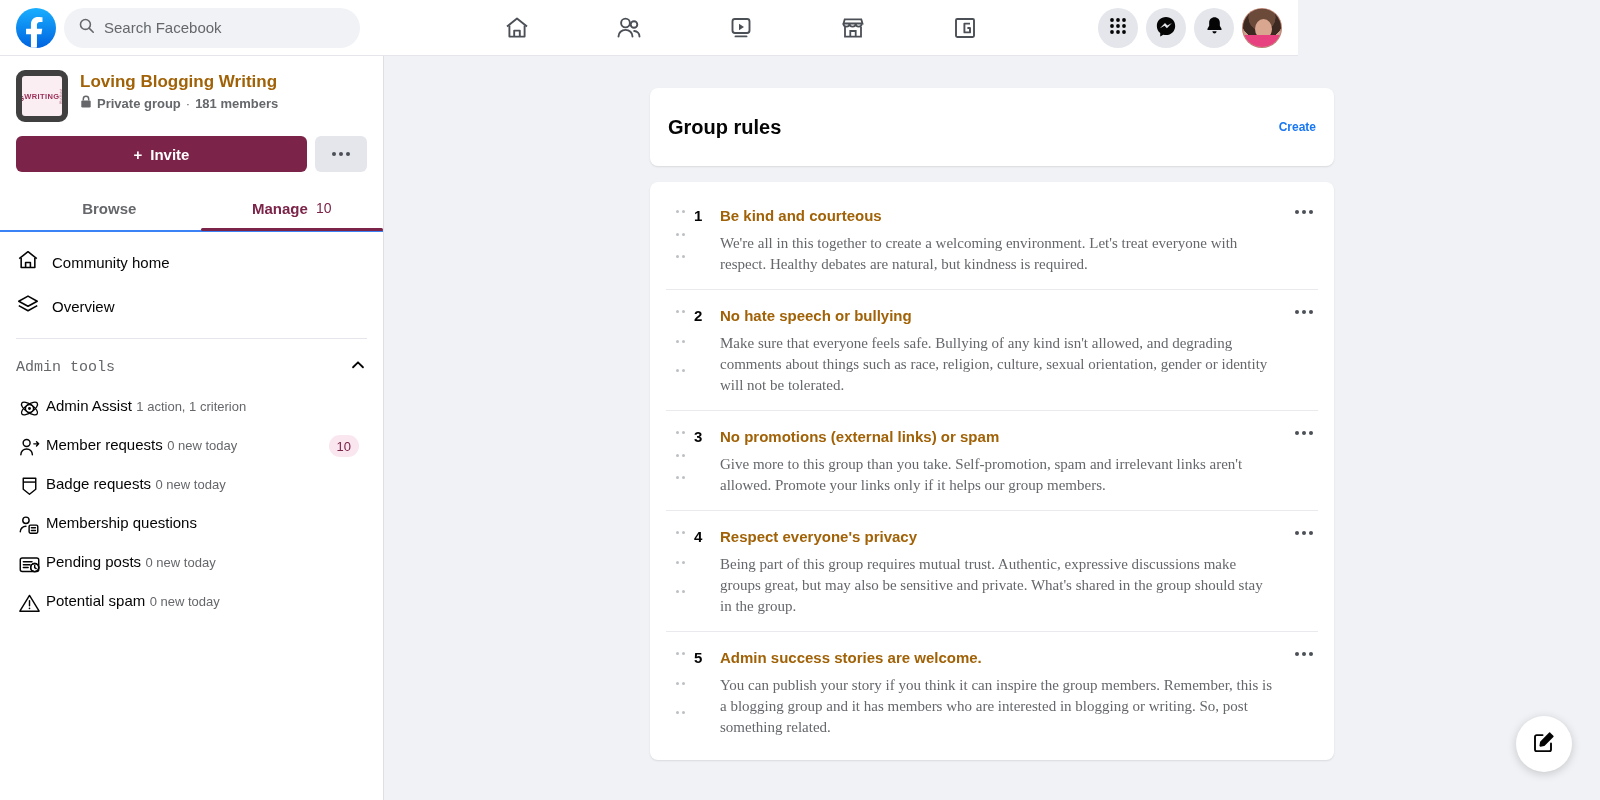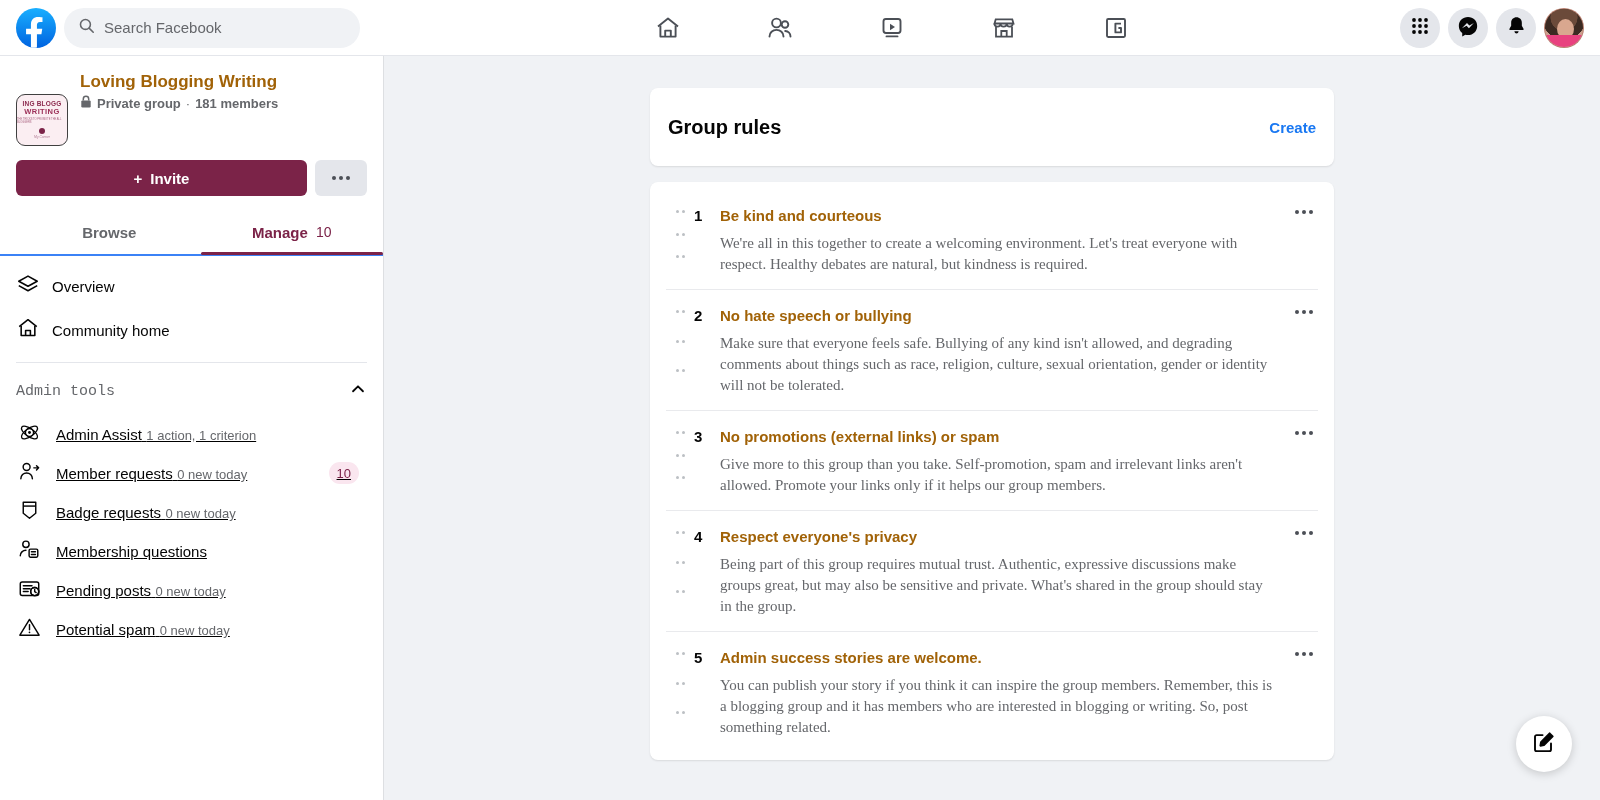--- a/index.html
+++ b/index.html
@@ -6,21 +6,21 @@
   html, body {
     width: 1600px; height: 800px;
     font-family: "Liberation Sans", sans-serif;
     background: #f0f2f5;
     overflow: hidden;
   }
 
   
   .topbar {
     position: absolute; top: 0; left: 0;
-    width: 1600px; height: 56px;
+    width: 1298px; height: 56px;
     background: #ffffff;
     display: flex; align-items: center;
     border-bottom: 1px solid #e4e6eb;
     z-index: 50;
   }
   .tb-left { display: flex; align-items: center; gap: 8px; padding-left: 16px; width: 384px; }
   .fb-logo {
     width: 40px; height: 40px; border-radius: 50%;
     background: linear-gradient(180deg,#19afff 0%,#0063e0 100%);
     display: flex; align-items: center; justify-content: center;
@@ -68,22 +68,22 @@
     position: absolute; top: 56px; left: 0;
     width: 384px; height: 744px;
     background: #ffffff;
     border-right: 1px solid #dddfe2;
     overflow: hidden;
   }
   .grp-head { padding: 14px 16px 0 16px; display: flex; gap: 12px; align-items: flex-start; }
   .grp-thumb {
     width: 52px; height: 52px; border-radius: 9px; flex-shrink: 0;
     background: #fbeef2; position: relative; overflow: hidden;
-    border: 1px solid #404040;
-    display: flex; flex-direction: column; align-items: center; justify-content: center; margin-top: 24px;
+    border: 6px solid #404040;
+    display: flex; align-items: center; justify-content: center;
   }
   .gt-l1 { font-size: 6.5px; font-weight: 700; color: #8c2a4e; letter-spacing:.2px; line-height:1; }
   .gt-l2 { font-size: 7.5px; font-weight: 700; color: #9c2f57; letter-spacing:.4px; line-height:1.2; }
   .gt-l3 { font-size: 2.6px; color: #a8617f; margin-top:2px; }
   .gt-dot { width:6px; height:6px; border-radius:50%; background:#7b2348; margin-top:4px; }
   .gt-sig { font-size:3.4px; color:#b07a93; margin-top:1px; font-style:italic; }
   .grp-meta { padding-top: 1px; }
   .grp-title { font-size: 17px; font-weight: 700; color: #a16207; line-height: 21px; }
   .grp-sub {
     display: flex; align-items: center; gap: 5px;
@@ -126,24 +126,23 @@
   .nav-item .lbl { font-size: 15px; font-weight: 500; color: #050505; }
   .divider { height: 1px; background: #e4e6eb; margin: 10px 16px 0 16px; }
 
   .sect-head {
     display: flex; align-items: center; justify-content: space-between;
     padding: 0 16px; height: 44px; margin-top: 6px; cursor: pointer; font-family: Liberation Mono, monospace;
   }
   .sect-head .t { font-size: 15px; font-weight: 500; color: #65676b; }
 
   .tool-item {
-    display: flex; align-items: flex-end; gap: 14px;
+    display: flex; align-items: flex-start; gap: 4px;
     padding: 7px 16px 7px 8px; margin: 0 8px; border-radius: 8px; cursor: pointer;
     position: relative;
-    text-decoration: underline;
   }
   .tool-ico { width: 26px; display:flex; align-items:center; justify-content:center; flex-shrink: 0; }
   .tool-txt { flex: 1; min-width: 0; }
   .tool-name { font-size: 15px; font-weight: 500; color: #050505; line-height: 20px; }
   .tool-sub { font-size: 13px; color: #65676b; line-height: 18px; margin-top: 1px; }
   .tool-badge {
     min-width: 28px; height: 22px; padding: 0 8px; border-radius: 11px;
     background: #fae6ef; color: #7b2348;
     font-size: 13px; font-weight: 500;
     display: flex; align-items: center; justify-content: center; flex-shrink: 0;
@@ -165,21 +164,21 @@
   .card {
     background: #ffffff; border-radius: 8px;
     box-shadow: 0 1px 2px rgba(0,0,0,.1);
   }
   .rules-head {
     height: 78px; display: flex; align-items: center; justify-content: space-between;
     padding: 0 18px;
   }
   .rules-head h2 { font-size: 20px; font-weight: 700; color: #050505; }
   .create-link {
-    font-size: 15px; font-weight: 600; color: #1877f2; cursor: pointer;
+    font-size: 12px; font-weight: 600; color: #1877f2; cursor: pointer;
   }
 
   .rules-card { margin-top: 16px; padding: 8px 16px; }
   .rule-row { display: flex; gap: 0; padding: 16px 0 14px 0; position: relative; }
   .rule-row + .rule-row { border-top: 1px solid #e9eaed; }
   .drag-h { width: 28px; padding-top: 4px; display: flex; justify-content: center; cursor: grab; flex-shrink: 0; }
   .dots6 { display: grid; grid-template-columns: repeat(2, 3px); gap: 3px; }
   .dots6 i { width: 3px; height: 3px; border-radius: 50%; background: #bcc0c4; display: block; }
   .rule-num {
     width: 26px; flex-shrink: 0;
@@ -351,35 +350,35 @@
     <div class="tab active">
       <span>Manage</span>
       <span class="cnt">10</span>
     </div>
   </div>
 
   <div class="nav-list">
     <div class="nav-item">
       <span>
         <svg width="24" height="24" viewBox="0 0 26 26" fill="none" stroke="#050505" stroke-width="1.7" stroke-linejoin="round">
-          <path d="M13 4.5L3 10l10 5.5L23 10z"></path>
-            <path d="M3 14.8l10 5.5 10-5.5"></path>
-        </svg>
-      </span>
-      <span class="lbl">Overview</span>
+          <path d="M3.5 11.5L13 4l9.5 7.5"></path>
+            <path d="M5.6 10.8v10.4h14.8V10.8"></path>
+          <path d="M10.4 21.2v-5.4h5.2v5.4"></path>
+        </svg>
+      </span>
+      <span class="lbl">Community home</span>
     </div>
     <div class="nav-item">
       <span>
         <svg width="24" height="24" viewBox="0 0 26 26" fill="none" stroke="#050505" stroke-width="1.7" stroke-linejoin="round">
-          <path d="M3.5 11.5L13 4l9.5 7.5"></path>
-            <path d="M5.6 10.8v10.4h14.8V10.8"></path>
-          <path d="M10.4 21.2v-5.4h5.2v5.4"></path>
-        </svg>
-      </span>
-      <span class="lbl">Community home</span>
+          <path d="M13 4.5L3 10l10 5.5L23 10z"></path>
+            <path d="M3 14.8l10 5.5 10-5.5"></path>
+        </svg>
+      </span>
+      <span class="lbl">Overview</span>
     </div>
   </div>
 
   <div class="divider"></div>
 
   <div class="sect-head">
     <span class="t">Admin tools</span>
     <span>
       <svg width="18" height="18" viewBox="0 0 20 20" fill="none" stroke="#050505" stroke-width="2" stroke-linecap="round" stroke-linejoin="round">
         <path d="M4.5 12.5L10 7l5.5 5.5"></path>

